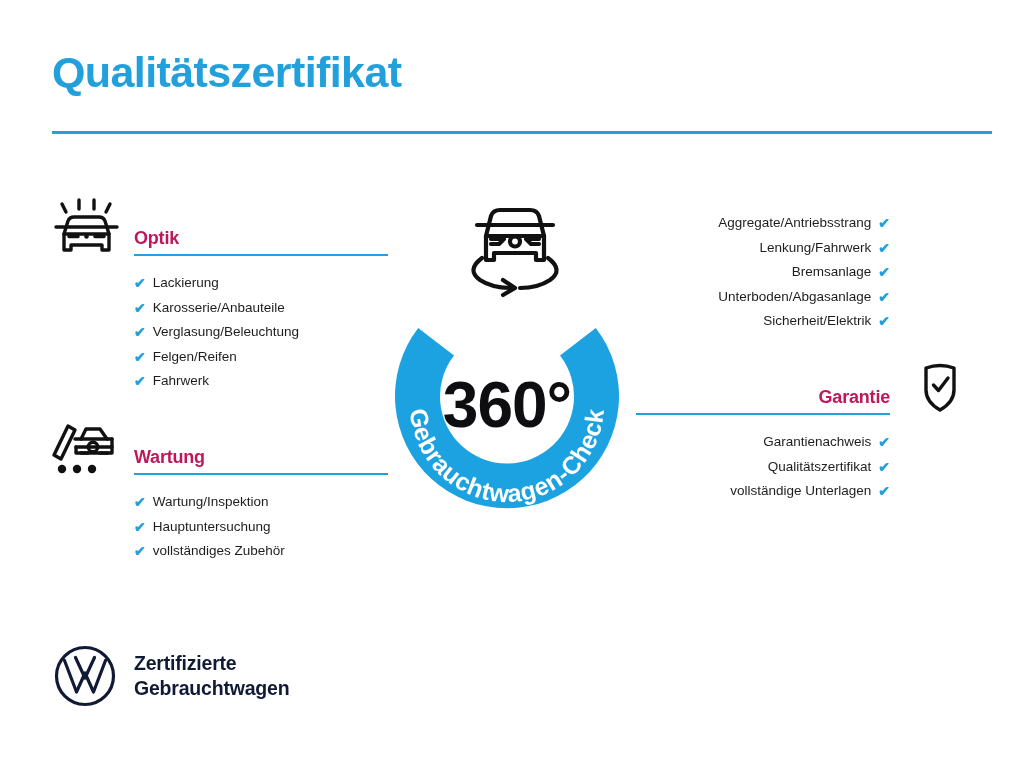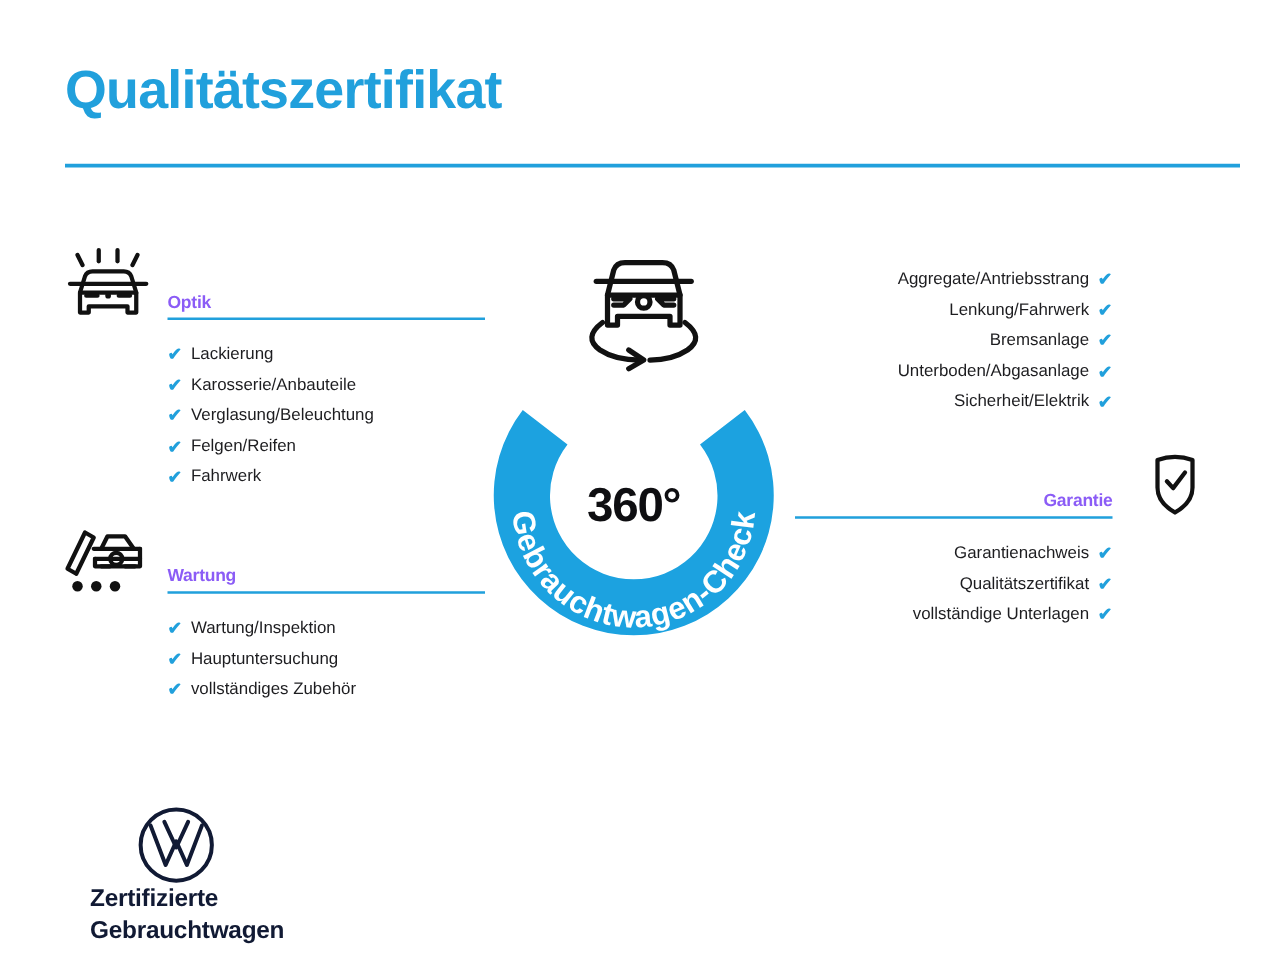--- a/index.html
+++ b/index.html
@@ -42,23 +42,23 @@
   .col-right { position: absolute; right: 48px; top: 200px; width: 340px; }
 
   .block { position: relative; }
   .block.right { text-align: right; }
 
   .block-head {
     position: relative;
     height: 60px;
   }
   .block-title {
-    font-size: 14px;
-    font-weight: bold;
-    color: #8b5cf6;
+    font-size: 18px;
+    font-weight: bold;
+    color: #be185d;
     position: absolute;
     bottom: 11px;
     left: 86px;
     letter-spacing: -0.2px;
     text-align: right;
   }
   .block.right .block-title { left: auto; right: 86px; }
   .block-rule {
     position: absolute;
     bottom: 4px;
@@ -135,35 +135,34 @@
   }
   .badge-center-text {
     position: absolute;
     left: 0;
     top: 74px;
     width: 266px;
     height: 266px;
     display: flex;
     align-items: center;
     justify-content: center;
-    font-size: 38px;
+    font-size: 64px;
     font-weight: bold;
     color: #0e0e11;
     letter-spacing: -1px;
     pointer-events: none;
   }
 
   
   .footer {
     position: absolute;
     left: 54px;
     top: 645px;
     display: flex;
     align-items: center;
-    flex-direction: column;
   }
   .vw-logo { width: 62px; height: 62px; flex: 0 0 62px; }
   .footer-text {
     margin-left: 18px;
     font-size: 19.5px;
     font-weight: bold;
     color: #111a34;
     line-height: 1.28;
     letter-spacing: -0.2px;
   }

